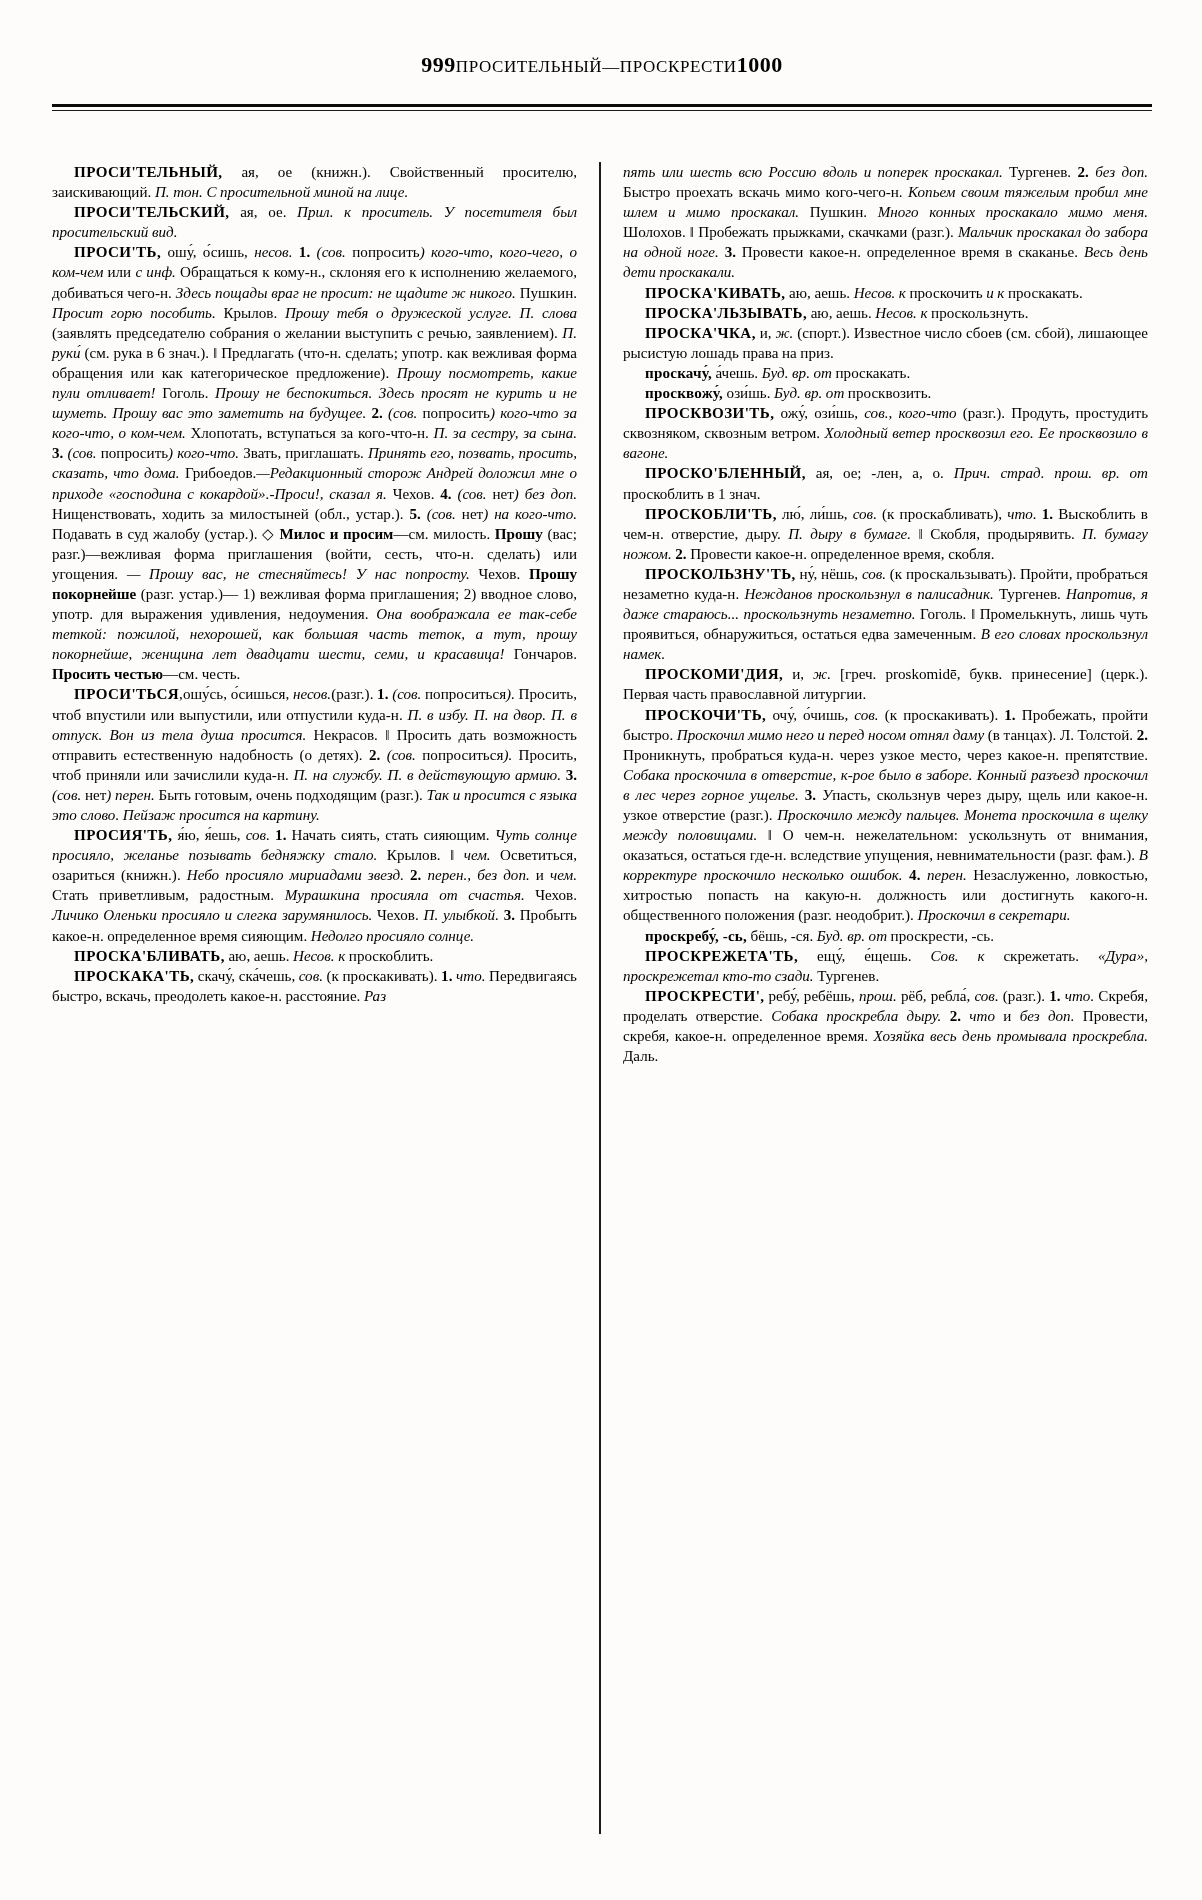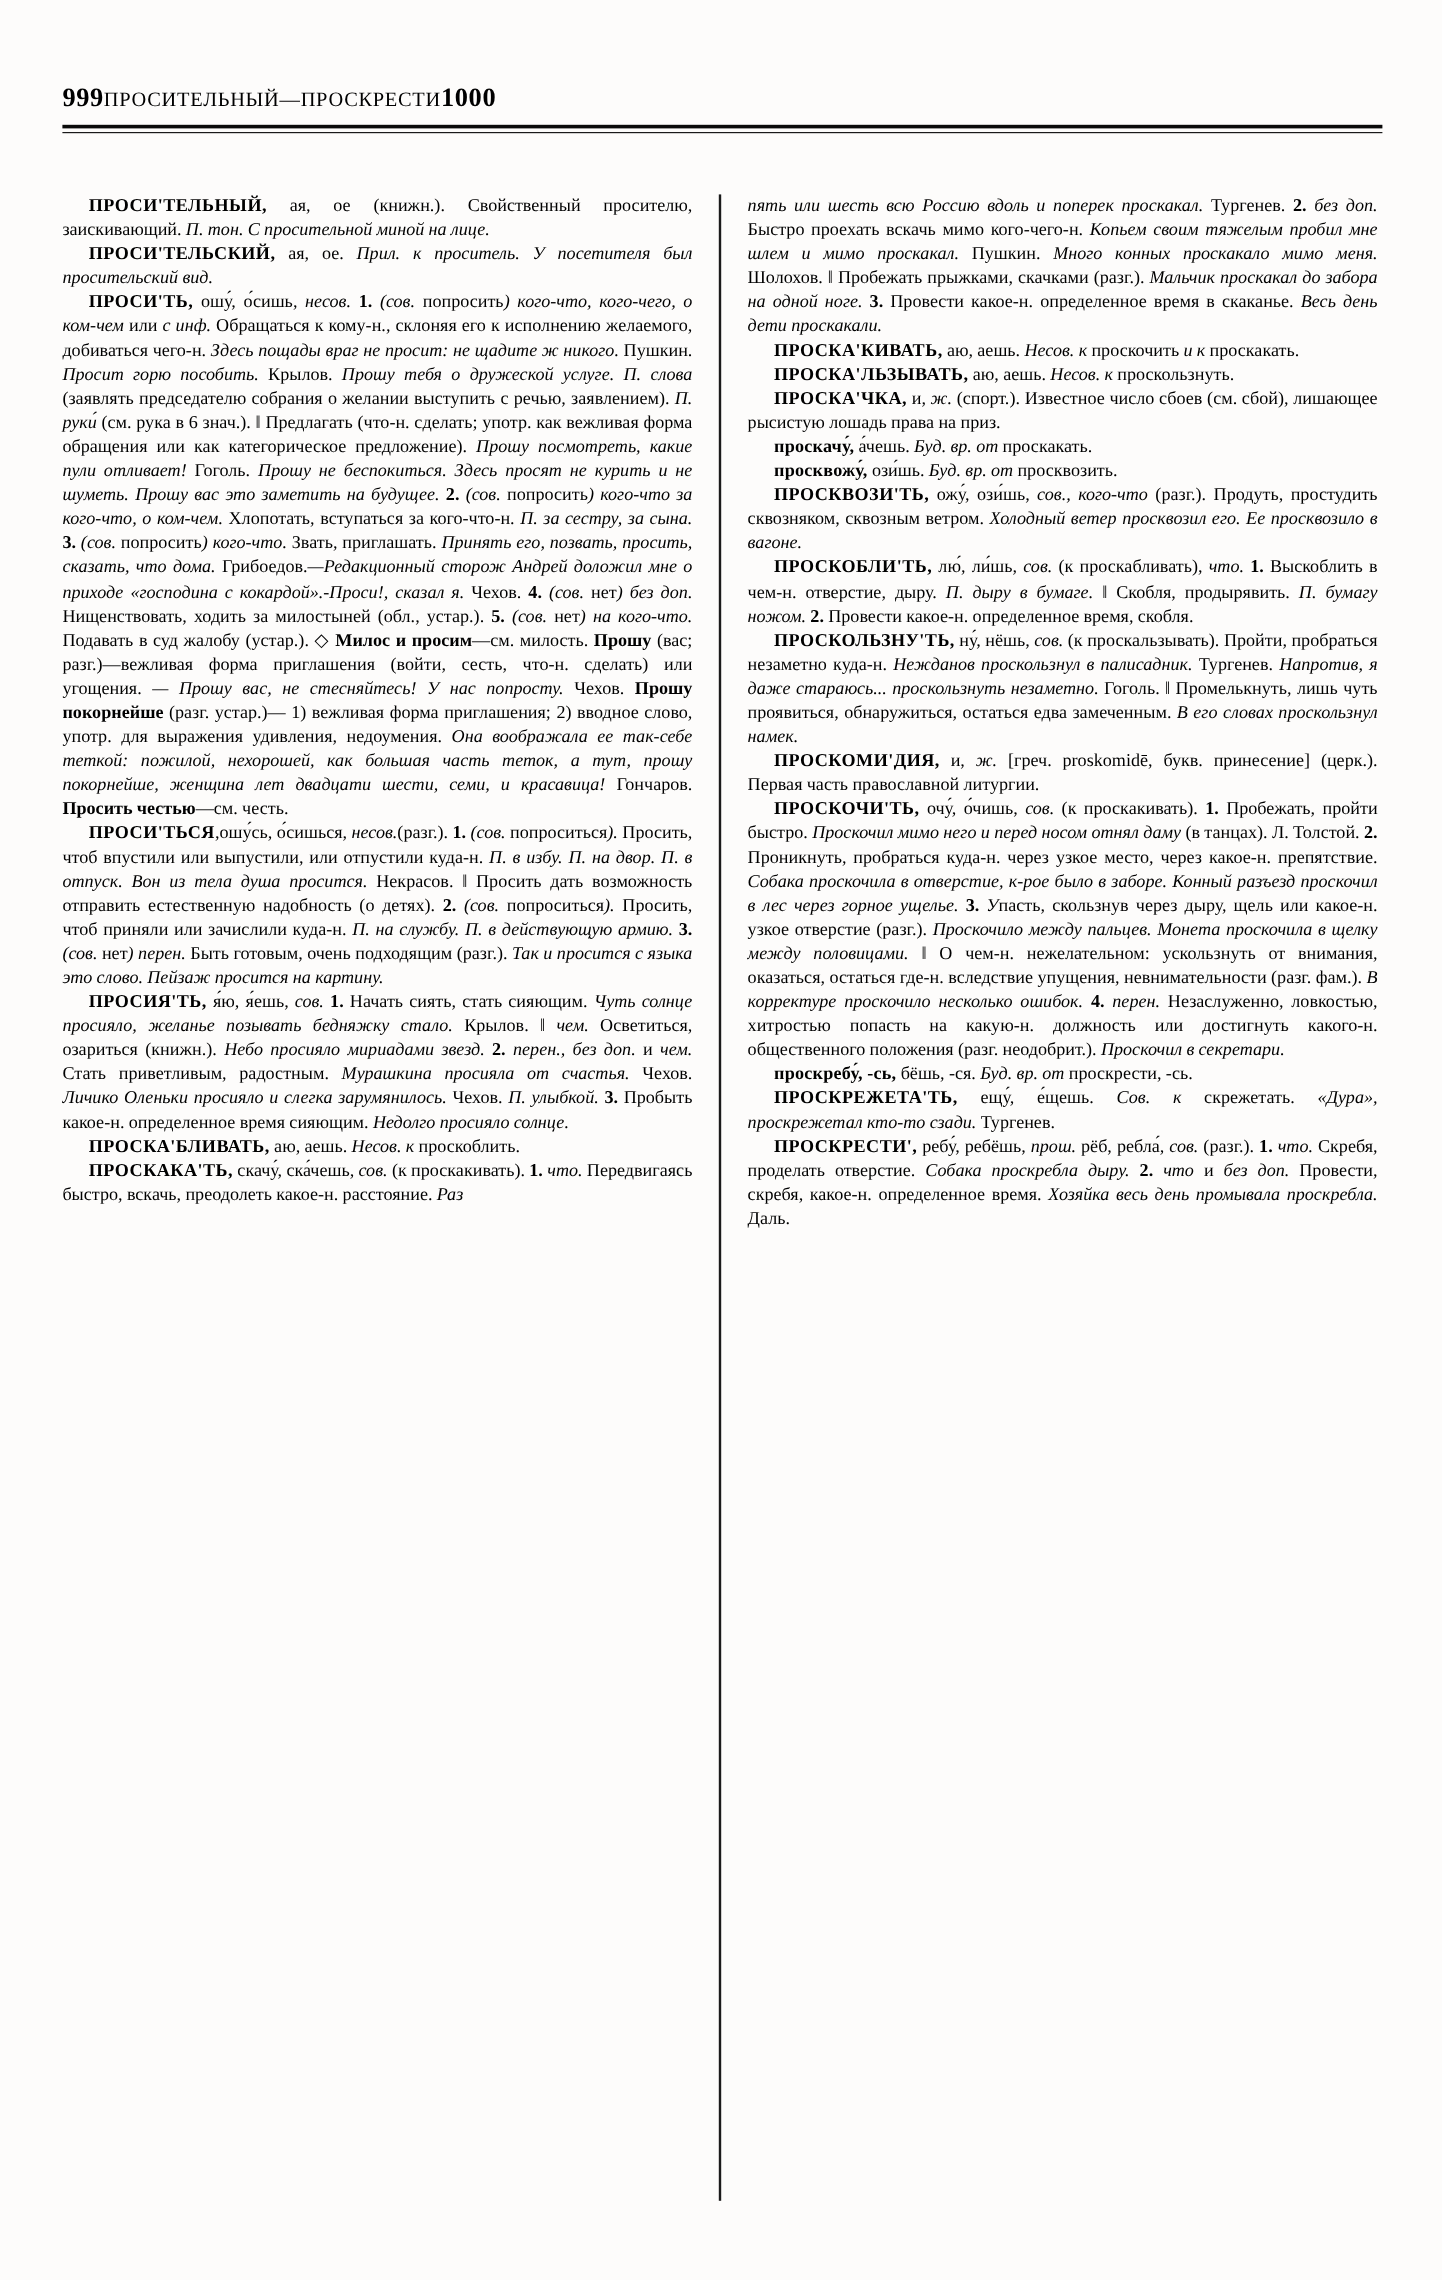--- a/index.html
+++ b/index.html
@@ -21,26 +21,26 @@
     left: 0; top: 0;
     width: 1202px;
     height: 1900px;
     background: #fdfcfb;
   }
 
   
   .running-head {
     position: absolute;
     left: 52px;
-    top: 68px;
+    top: 52px;
     width: 1100px;
     height: 34px;
     display: flex;
     align-items: baseline;
-    justify-content: flex-start;
+    justify-content: center;
     font-family: "Liberation Serif", "DejaVu Serif", serif;
   }
   .folio {
     font-weight: bold;
     font-size: 22px;
     letter-spacing: 0.5px;
   }
   .head-title {
     font-weight: normal;
     font-size: 17px;
@@ -140,20 +140,21 @@
       </div>
     <div class="col-divider"></div>
     <div class="col col-right" id="col-right">
         <p class="cont"><span><i>пять или шесть всю Россию вдоль и поперек проскакал.</i> Тургенев. <b>2.</b> <i>без доп.</i> Быстро проехать вскачь мимо кого-чего-н. <i>Копьем своим тяжелым пробил мне шлем и мимо проскакал.</i> Пушкин. <i>Много конных проскакало мимо меня.</i> Шолохов. ‖ Пробежать прыжками, скачками (разг.). <i>Мальчик проскакал до забора на одной ноге.</i> <b>3.</b> Провести какое-н. определенное время в скаканье. <i>Весь день дети проскакали.</i></span></p>
         <p class="entry"><span class="hw">ПРОСКА'КИВАТЬ,</span><span> аю, аешь. <i>Несов. к</i> проскочить <i>и к</i> проскакать.</span></p>
         <p class="entry"><span class="hw">ПРОСКА'ЛЬЗЫВАТЬ,</span><span> аю, аешь. <i>Несов. к</i> проскользнуть.</span></p>
         <p class="entry"><span class="hw">ПРОСКА'ЧКА,</span><span> и, <i>ж.</i> (спорт.). Известное число сбоев (см. сбой), лишающее рысистую лошадь права на приз.</span></p>
         <p class="entry"><span class="hw-sm">проскачу́,</span><span> а́чешь. <i>Буд. вр. от</i> проскакать.</span></p>
         <p class="entry"><span class="hw-sm">просквожу́,</span><span> ози́шь. <i>Буд. вр. от</i> просквозить.</span></p>
         <p class="entry"><span class="hw">ПРОСКВОЗИ'ТЬ,</span><span> ожу́, ози́шь, <i>сов., кого-что</i> (разг.). Продуть, простудить сквозняком, сквозным ветром. <i>Холодный ветер просквозил его. Ее просквозило в вагоне.</i></span></p>
+        <p class="entry"><span class="hw">ПРОСКО'БЛЕННЫЙ,</span><span> ая, ое; -лен, а, о. <i>Прич. страд. прош. вр. от</i> проскоблить в 1 знач.</span></p>
         <p class="entry"><span class="hw">ПРОСКОБЛИ'ТЬ,</span><span> лю́, ли́шь, <i>сов.</i> (к проскабливать), <i>что.</i> <b>1.</b> Выскоблить в чем-н. отверстие, дыру. <i>П. дыру в бумаге.</i> ‖ Скобля, продырявить. <i>П. бумагу ножом.</i> <b>2.</b> Провести какое-н. определенное время, скобля.</span></p>
         <p class="entry"><span class="hw">ПРОСКОЛЬЗНУ'ТЬ,</span><span> ну́, нёшь, <i>сов.</i> (к проскальзывать). Пройти, пробраться незаметно куда-н. <i>Нежданов проскользнул в палисадник.</i> Тургенев. <i>Напротив, я даже стараюсь... проскользнуть незаметно.</i> Гоголь. ‖ Промелькнуть, лишь чуть проявиться, обнаружиться, остаться едва замеченным. <i>В его словах проскользнул намек.</i></span></p>
         <p class="entry"><span class="hw">ПРОСКОМИ'ДИЯ,</span><span> и, <i>ж.</i> [греч. proskomidē, букв. принесение] (церк.). Первая часть православной литургии.</span></p>
         <p class="entry"><span class="hw">ПРОСКОЧИ'ТЬ,</span><span> очу́, о́чишь, <i>сов.</i> (к проскакивать). <b>1.</b> Пробежать, пройти быстро. <i>Проскочил мимо него и перед носом отнял даму</i> (в танцах). Л. Толстой. <b>2.</b> Проникнуть, пробраться куда-н. через узкое место, через какое-н. препятствие. <i>Собака проскочила в отверстие, к-рое было в заборе. Конный разъезд проскочил в лес через горное ущелье.</i> <b>3.</b> <i>У</i>пасть, скользнув через дыру, щель или какое-н. узкое отверстие (разг.). <i>Проскочило между пальцев. Монета проскочила в щелку между половицами.</i> ‖ О чем-н. нежелательном: ускользнуть от внимания, оказаться, остаться где-н. вследствие упущения, невнимательности (разг. фам.). <i>В корректуре проскочило несколько ошибок.</i> <b>4.</b> <i>перен.</i> Незаслуженно, ловкостью, хитростью попасть на какую-н. должность или достигнуть какого-н. общественного положения (разг. неодобрит.). <i>Проскочил в секретари.</i></span></p>
         <p class="entry"><span class="hw-sm">проскребу́, -сь,</span><span> бёшь, -ся. <i>Буд. вр. от</i> проскрести, -сь.</span></p>
         <p class="entry"><span class="hw">ПРОСКРЕЖЕТА'ТЬ,</span><span> ещу́, е́щешь. <i>Сов. к</i> скрежетать. <i>«Дура», проскрежетал кто-то сзади.</i> Тургенев.</span></p>
         <p class="entry"><span class="hw">ПРОСКРЕСТИ',</span><span> ребу́, ребёшь, <i>прош.</i> рёб, ребла́, <i>сов.</i> (разг.). <b>1.</b> <i>что.</i> Скребя, проделать отверстие. <i>Собака проскребла дыру.</i> <b>2.</b> <i>что</i> и <i>без доп.</i> Провести, скребя, какое-н. определенное время. <i>Хозяйка весь день промывала проскребла.</i> Даль.</span></p>
       </div>
   </div>
 

